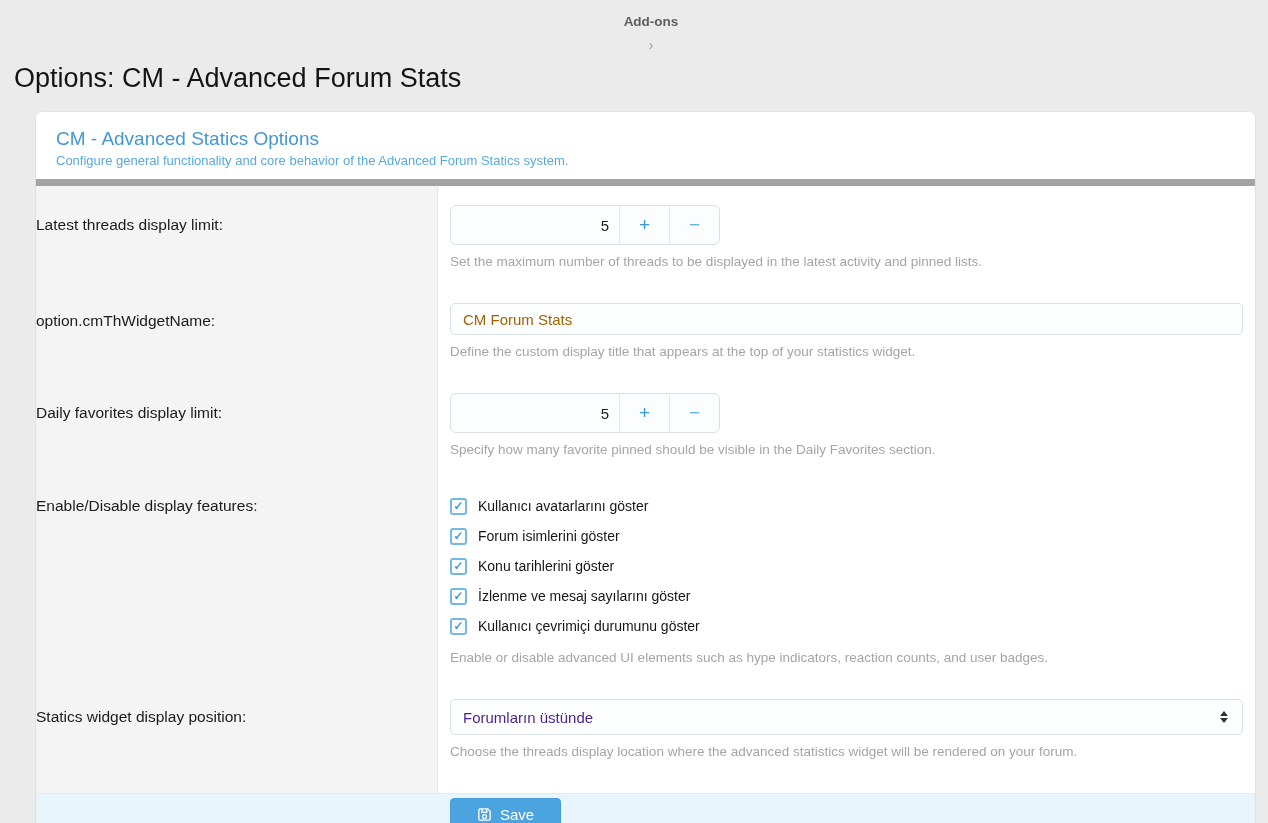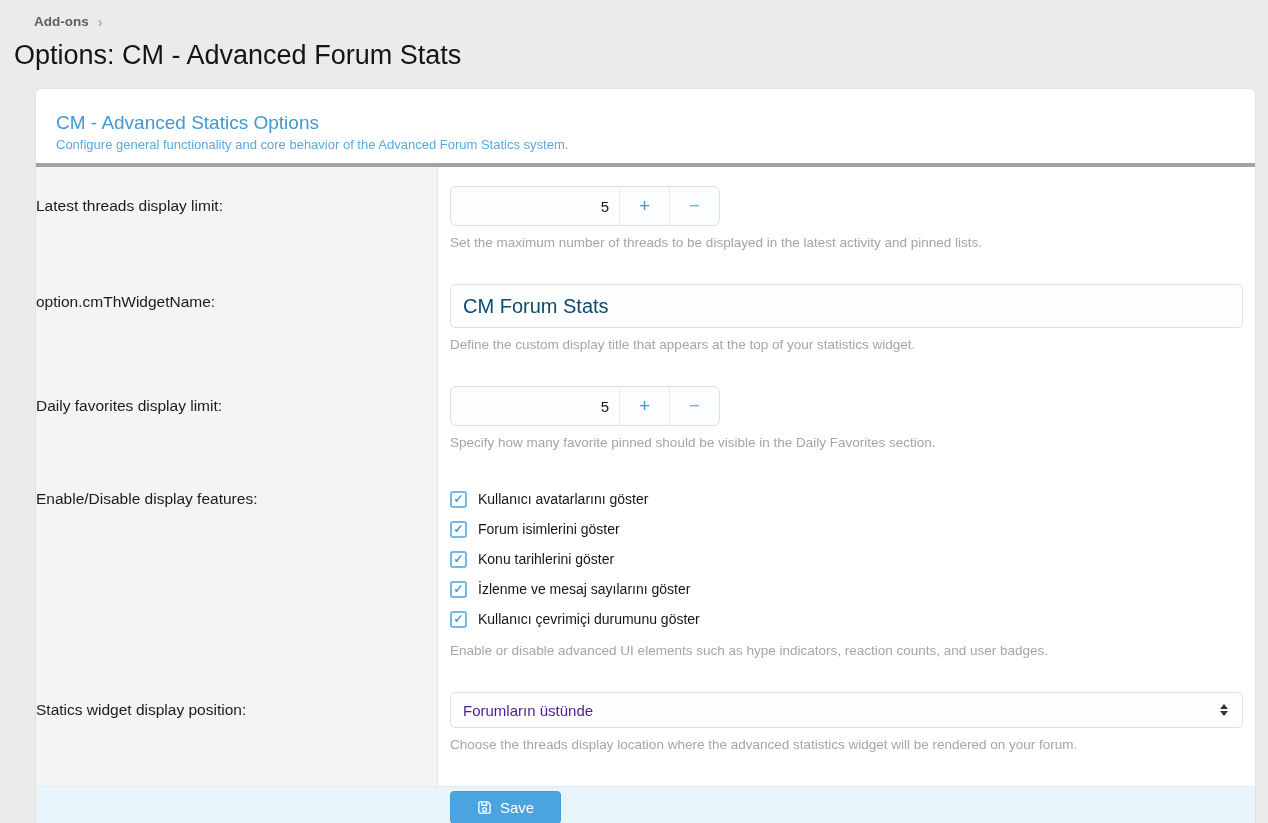--- a/index.html
+++ b/index.html
@@ -6,34 +6,34 @@
   html,body { width:1268px; height:823px; }
   body {
     background:#ebebeb;
     font-family:"Liberation Sans", sans-serif;
     color:#1c1c1c;
     overflow:hidden;
   }
   .page { padding:14px 0 0 0; }
 
   
-  .breadcrumb { display:flex; align-items:center; gap:9px; padding-left:34px; }
+  .breadcrumb { display:flex; align-items:center; gap:9px; padding-left:34px;flex-direction:column; }
   .crumb { font-size:13.5px; font-weight:bold; color:#5e5e5e; }
   .crumb-sep { color:#9a9a9a; font-size:14px; line-height:1; }
 
   
   .page-title { font-size:27px; font-weight:400; color:#141414; padding-left:14px; margin-top:11px; }
 
   
   .panel {
     margin:18px 0 0 36px; width:1219px;
     background:#fff; border-radius:6px; overflow:hidden;
     box-shadow:0 0 0 1px rgba(0,0,0,0.03), 0 1px 2px rgba(0,0,0,0.05);
   }
-  .panel-header { background:#fff; padding:23px 20px 11px 20px; border-bottom:4px solid #a3a3a3; }
+  .panel-header { background:#fff; padding:16px 20px 11px 20px; border-bottom:7px solid #a3a3a3; }
   .panel-title { font-size:19px; color:#4398d4; font-weight:400; }
   .panel-subtitle { font-size:13px; color:#58a9de; margin-top:3px; }
 
   
   .form-area {
     background:linear-gradient(to right, #f4f4f4 401px, #e7e7e7 401px, #e7e7e7 402px, #ffffff 402px);
     padding:19px 0 26px 0;
   }
   .form-row { display:flex; margin-bottom:34px; }
   .form-row:last-child { margin-bottom:8px; }
@@ -61,22 +61,22 @@
   .spin-btn {
     width:50px; border:none; border-left:1px solid #e4e9ee; background:transparent;
     font-size:19px; display:flex; align-items:center; justify-content:center;
     cursor:pointer; font-family:"Liberation Sans", sans-serif;
   }
   .spin-plus { color:#3b97d6; }
   .spin-minus { color:#68b4e4; }
 
   
   .text-input {
-    width:100%; height:44px; border:1px solid #d9e0e6; border-radius:5px;
-    background:#fdfefe; padding:0 12px; font-size:20px; color:#0c4a6e;
+    width:100%; height:32px; border:1px solid #d9e0e6; border-radius:5px;
+    background:#fdfefe; padding:0 12px; font-size:15px; color:#a16207;
     font-family:"Liberation Sans", sans-serif; outline:none;
   }
 
   
   .checkbox-item { display:flex; align-items:center; gap:11px; height:30px; cursor:pointer; }
   .checkbox-box {
     width:17px; height:17px; flex:0 0 17px;
     border:2px solid #72b9e6; border-radius:3px; background:#fdfdfd;
     display:flex; align-items:center; justify-content:center;
     font-size:12px; font-weight:bold; color:#3f9bd8; line-height:1;

